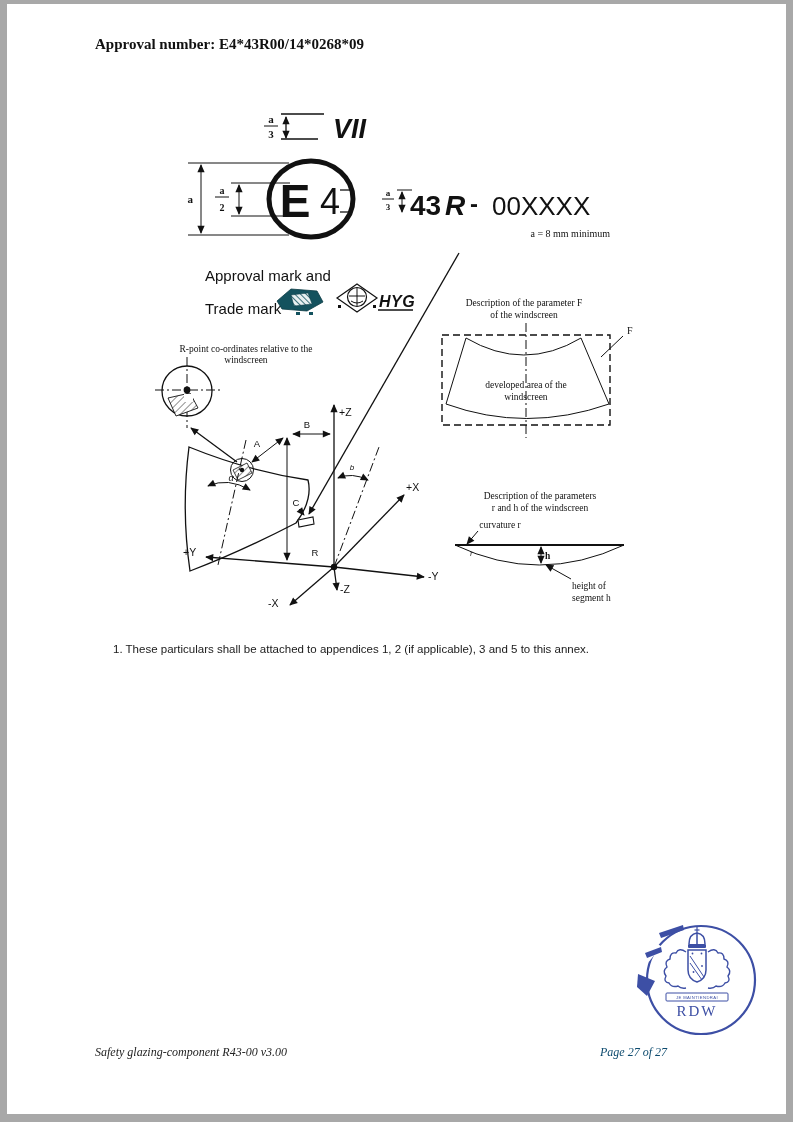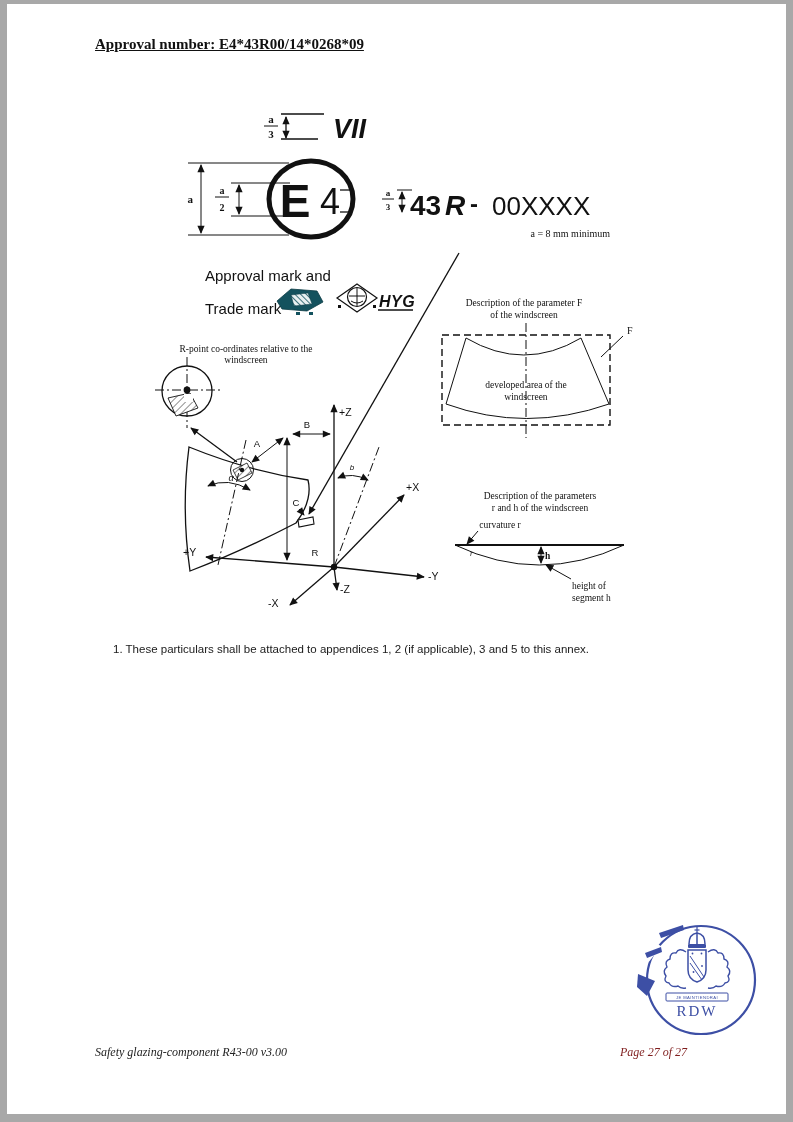--- a/index.html
+++ b/index.html
@@ -1,23 +1,23 @@
 <!DOCTYPE html>
 <html><head>
 <meta charset="utf-8">
 <style>
   html,body{margin:0;padding:0;}
   body{width:793px;height:1122px;background:#a8a8a8;position:relative;
        font-family:"Liberation Sans",sans-serif;}
   .page{position:absolute;left:7px;top:4px;right:7px;bottom:8px;background:#ffffff;}
   .abs{position:absolute;}
-  .header{left:95px;top:36px;font:bold 15px "Liberation Serif",serif;color:#111;text-decoration:underline;}
+  .header{left:95px;top:36px;font:bold 15px "Liberation Serif",serif;color:#111;}
   .footnote{left:113px;top:643px;font:11.5px "Liberation Sans",sans-serif;color:#1a1a1a;}
   .footer-left{left:95px;top:1045px;font:italic 12px "Liberation Serif",serif;color:#222;text-align:right;}
-  .footer-right{left:620px;top:1045px;font:italic 12px "Liberation Serif",serif;color:#7f1d1d;}
+  .footer-right{left:600px;top:1045px;font:italic 12px "Liberation Serif",serif;color:#0c4a6e;}
   svg.overlay{position:absolute;left:0;top:0;}
   .ds{font-family:"Liberation Serif",serif;fill:#111;}
   .sa{font-family:"Liberation Sans",sans-serif;fill:#111;}
   .ln{stroke:#111;stroke-width:1;fill:none;}
   .ln2{stroke:#111;stroke-width:1.3;fill:none;}
   .dd{stroke-dasharray:9 3 2 3;}
   .mid{text-anchor:middle;}
   .end{text-anchor:end;}
 </style>
 </head>

